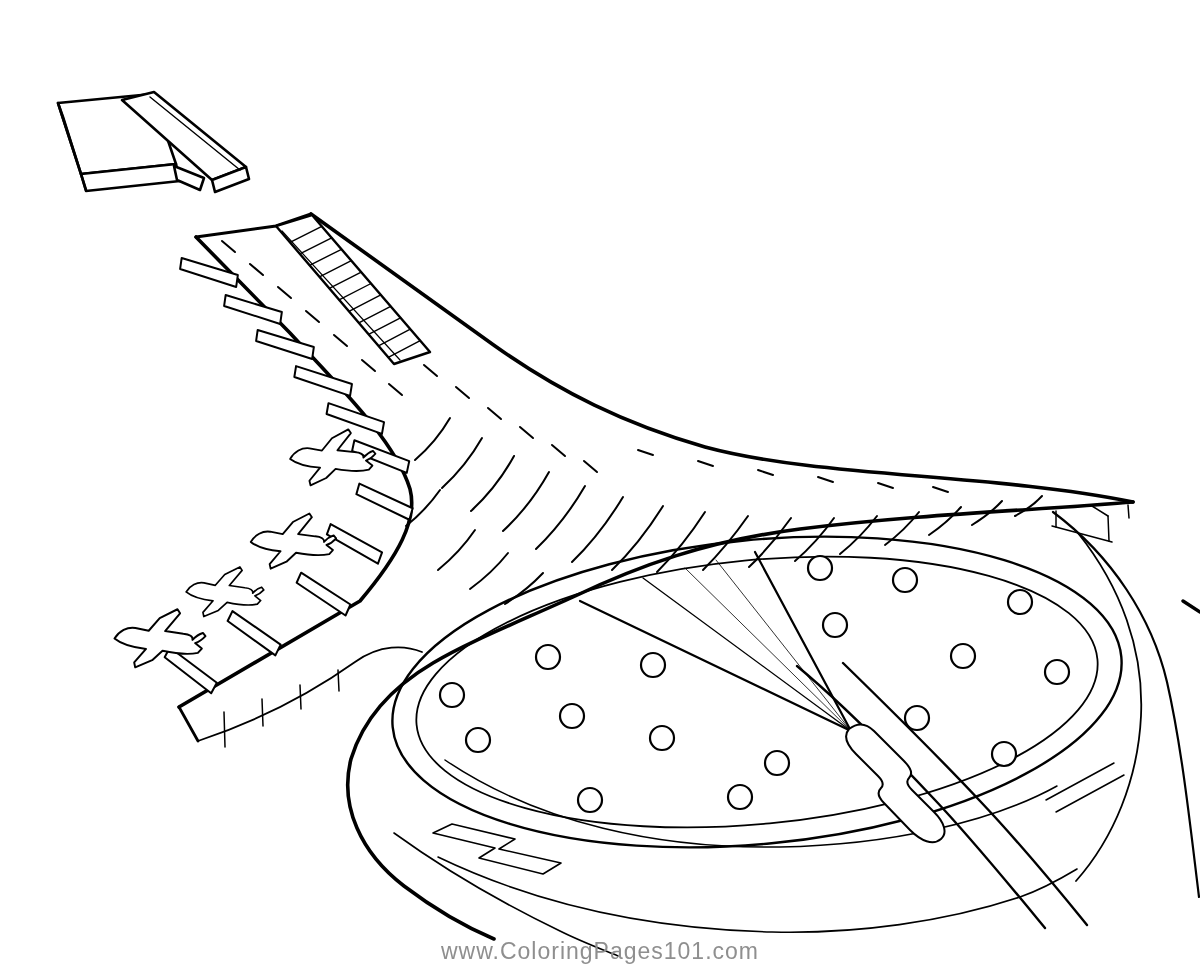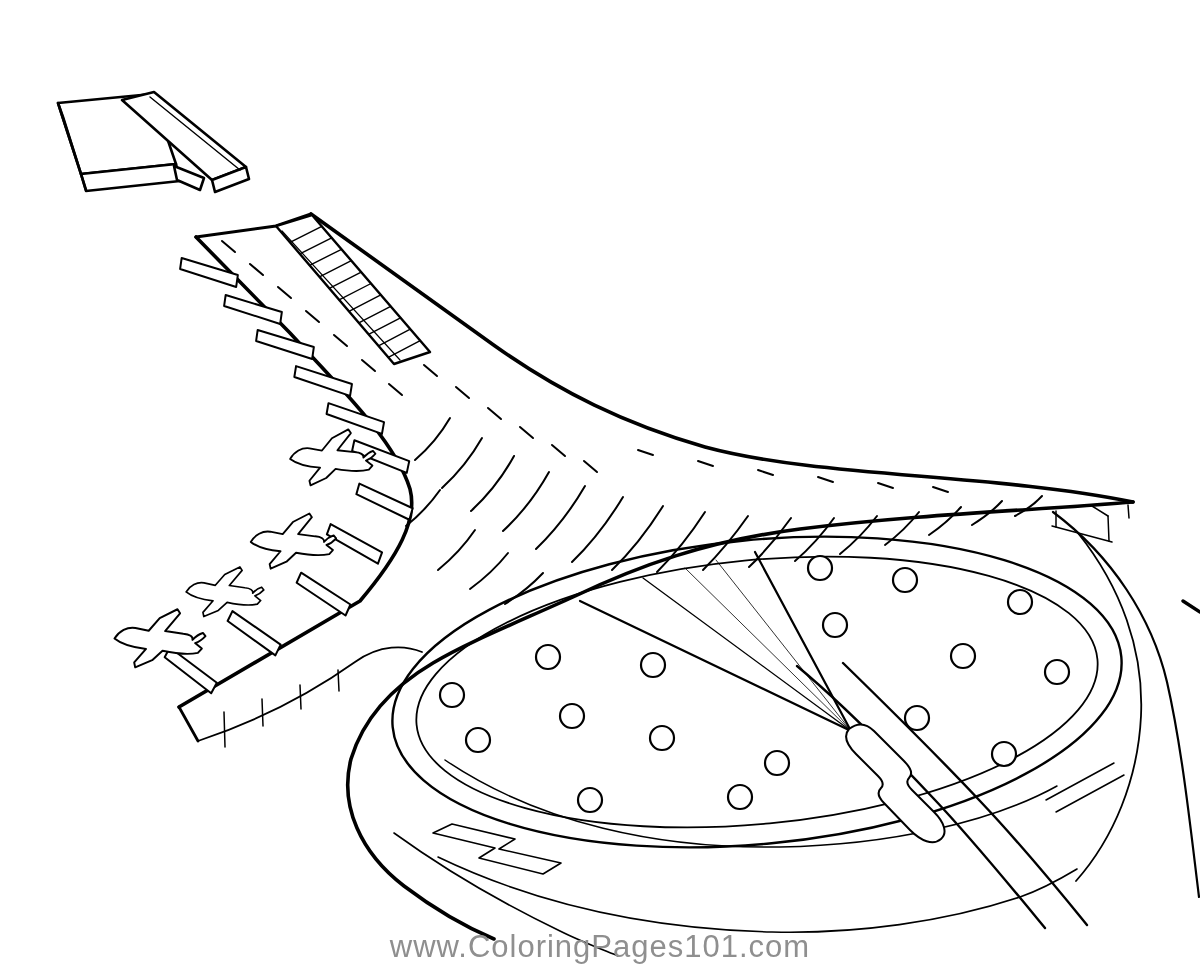--- a/index.html
+++ b/index.html
@@ -1,21 +1,21 @@
 <!DOCTYPE html>
 <html><head>
 <meta charset="utf-8">
 <style>
   html,body{margin:0;padding:0;background:#fff;}
   .stage{position:relative;width:1200px;height:977px;background:#fff;overflow:hidden;
          font-family:"Liberation Sans", sans-serif;}
   svg{position:absolute;left:0;top:0;}
   svg *{vector-effect:none;}
   .watermark{position:absolute;left:0;right:0;bottom:12px;text-align:center;
-             font-size:31px;letter-spacing:1px;color:#8f8f8f;
+             font-size:23px;letter-spacing:1px;color:#8f8f8f;
              font-family:"Liberation Sans", sans-serif;user-select:none;}
 </style>
 </head>
 <body>
 
 <div class="stage">
   <svg width="1200" height="977" viewBox="0 0 1200 977" fill="none" stroke="#000" stroke-linecap="round" stroke-linejoin="round">
 
     <defs>
       <path id="plane-shape" d="M2,30 C8,21 18,16 28,18 L44,22 L58,7 L80,-3 L83,2 L64,23 L86,27

